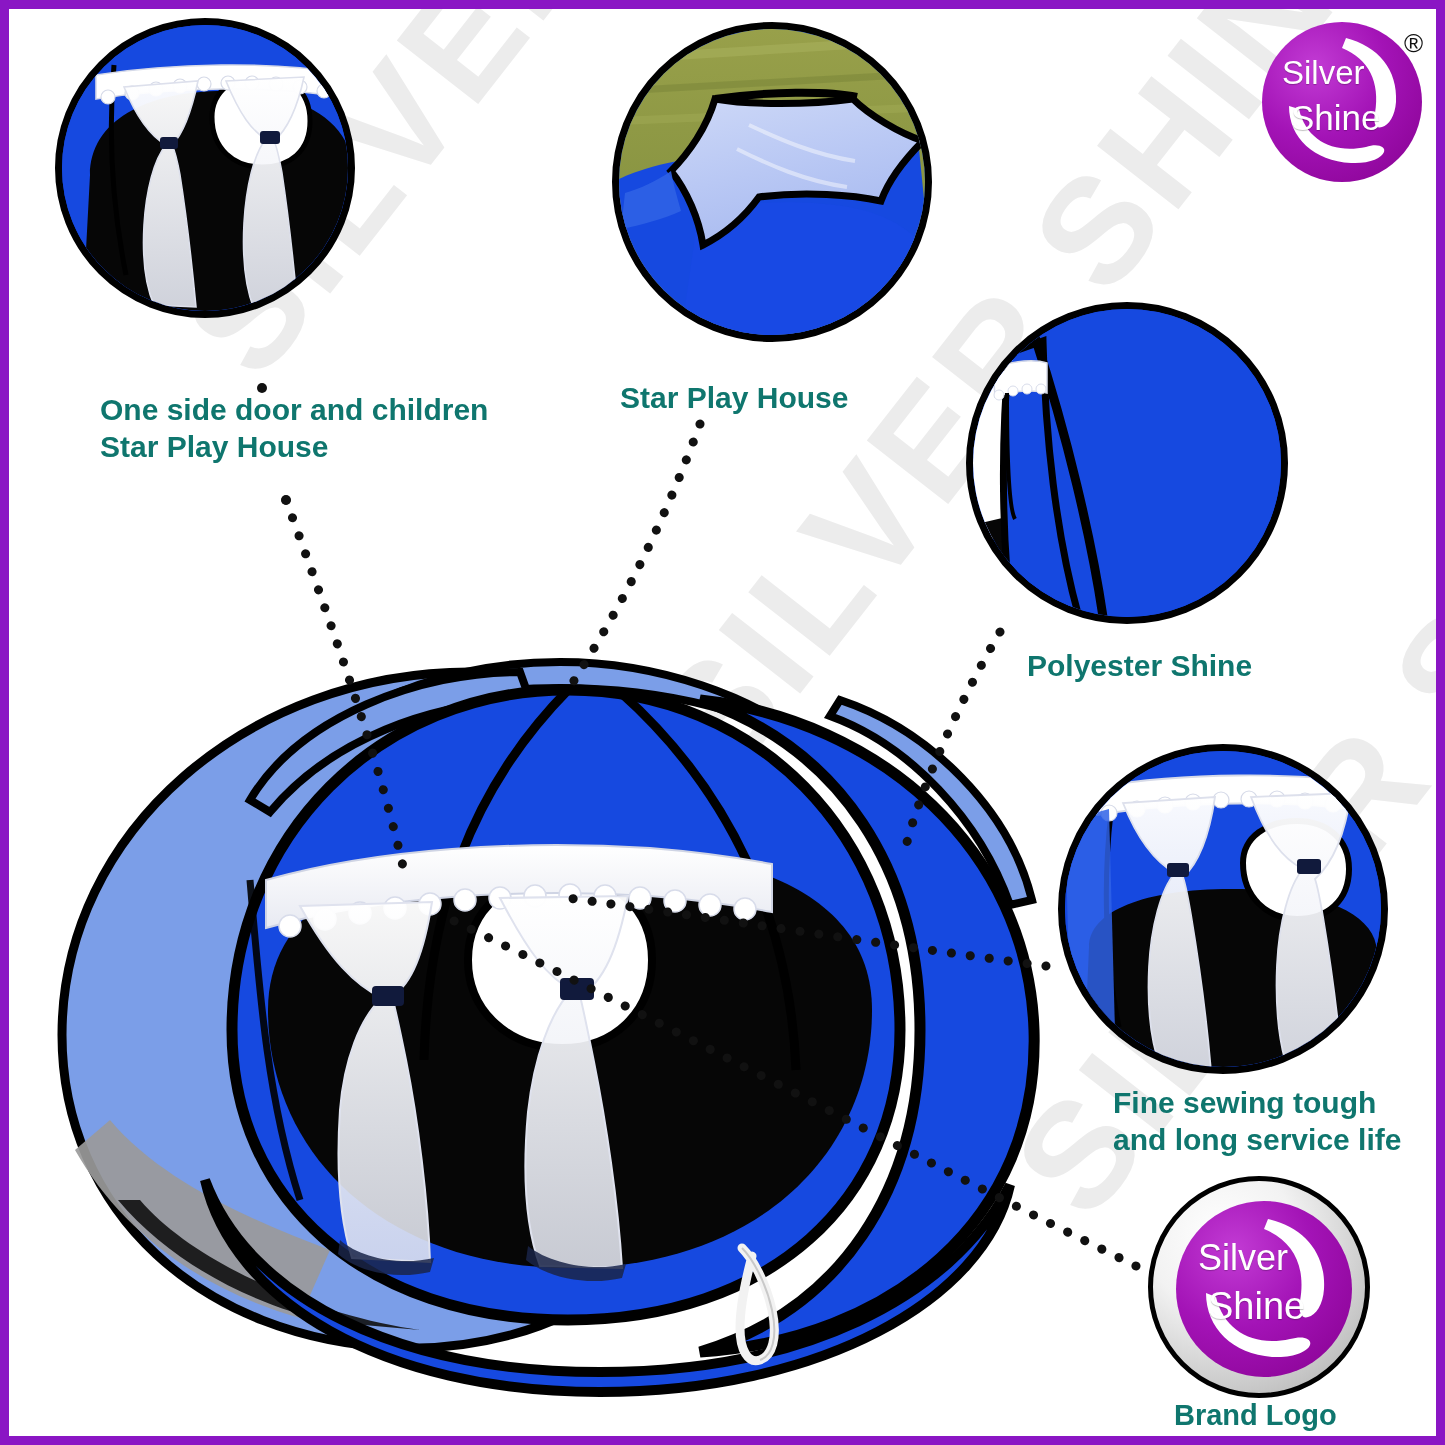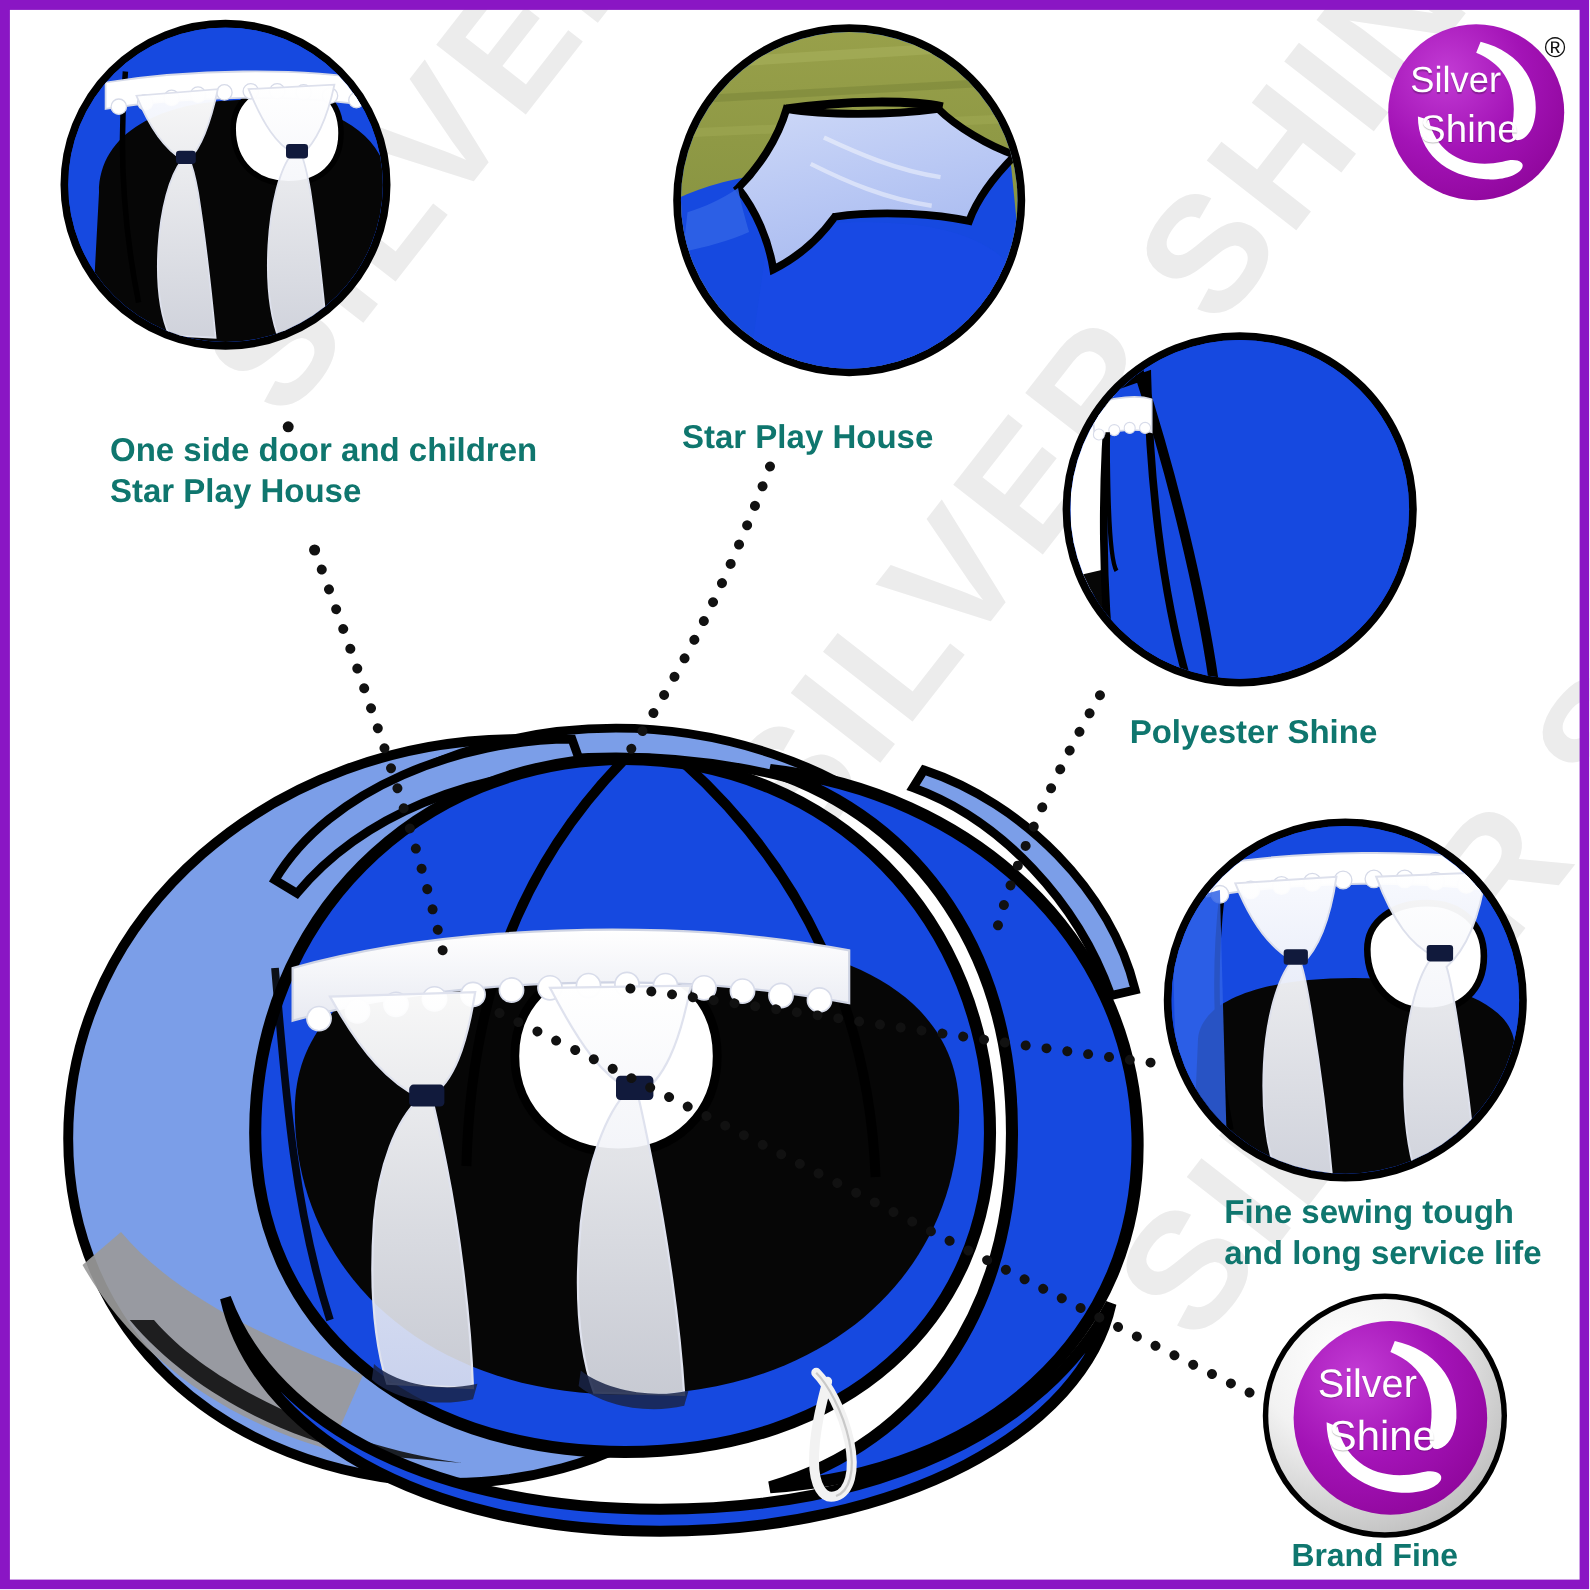--- a/index.html
+++ b/index.html
@@ -413,21 +413,21 @@
       <svg width="176" height="176" viewBox="0 0 176 176" style="position:absolute;left:0;top:0;">
         <path d="M92,18 C128,26 150,52 148,88 C147,104 140,114 132,116
                  C126,118 122,112 124,100 C130,66 118,40 88,28 Z" fill="#ffffff"></path>
         <path d="M30,92 C30,128 58,154 98,156 C118,157 132,150 134,144
                  C136,138 128,134 114,138 C78,146 48,130 40,96 Z" fill="#ffffff"></path>
       </svg>
       <div class="logo-txt" style="left:22px; top:36px; font-size:36px;">Silver</div>
       <div class="logo-txt" style="left:32px; top:84px; font-size:38px;">Shine</div>
     </div>
   </div>
-  <div class="label" style="left:1174px; top:1398px; width:240px; font-size:29px;">Brand Fine</div>
+  <div class="label" style="left:1174px; top:1398px; width:240px; font-size:29px;">Brand Logo</div>
 
   <div class="logo-wrap" style="left:1262px; top:22px; width:160px; height:160px;">
     <div class="logo-disc"></div>
     <svg width="160" height="160" viewBox="0 0 160 160" style="position:absolute;left:0;top:0;">
       <path d="M84,16 C116,24 136,48 134,80 C133,94 127,103 120,105
                C114,107 111,102 113,91 C118,60 107,37 80,26 Z" fill="#ffffff"></path>
       <path d="M27,84 C27,116 52,139 89,141 C107,142 120,136 122,130
                C124,125 116,121 104,125 C71,132 44,118 37,87 Z" fill="#ffffff"></path>
     </svg>
     <div class="logo-txt" style="left:20px; top:32px; font-size:33px;">Silver</div>

